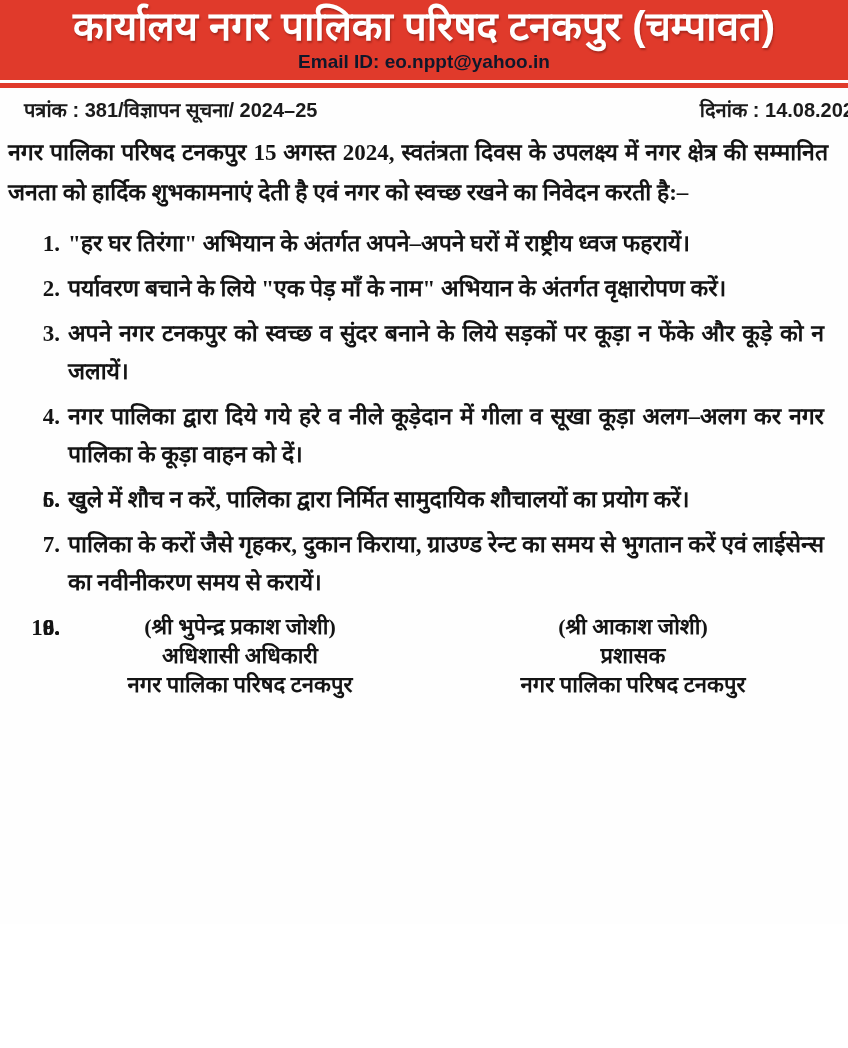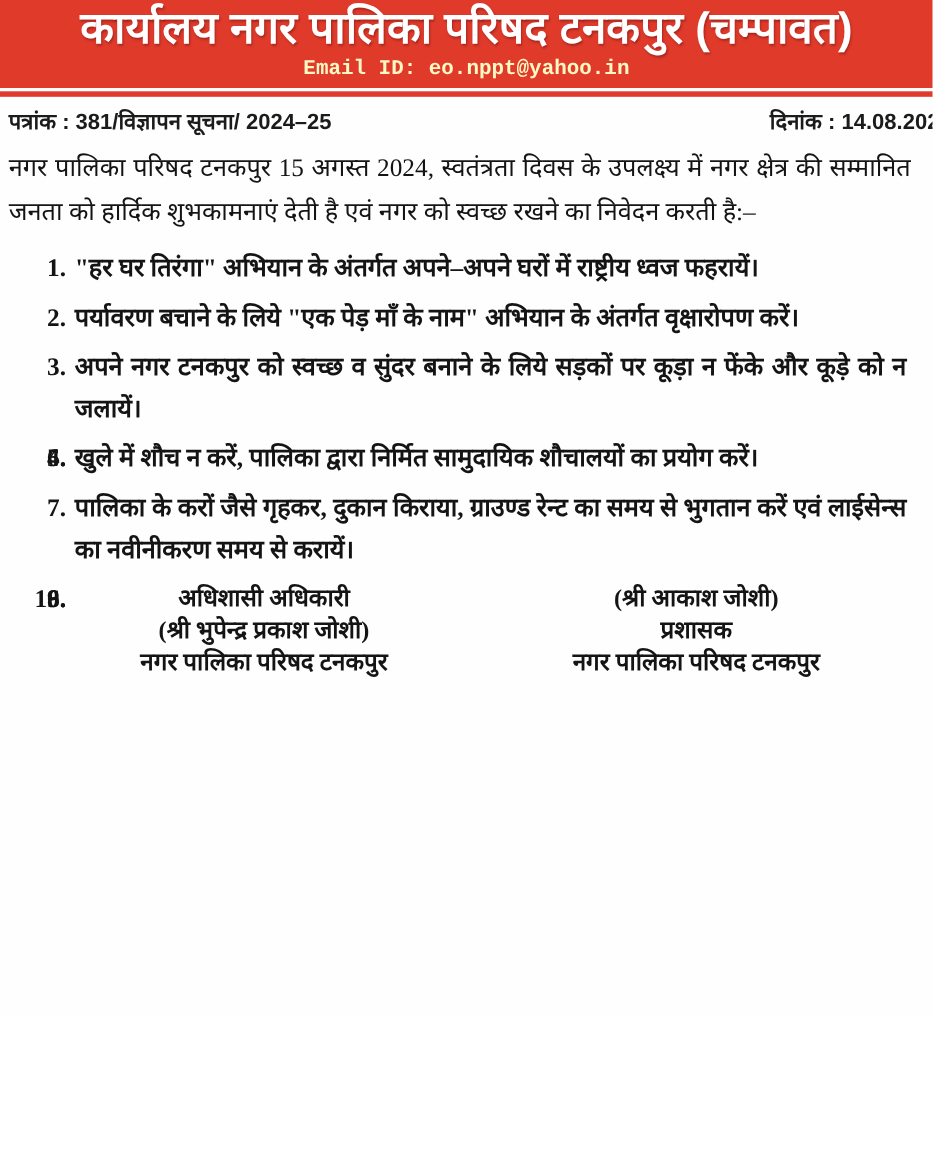--- a/index.html
+++ b/index.html
@@ -23,52 +23,52 @@
   .banner .title{
     font-family:"Liberation Sans", sans-serif;
     font-weight:700;
     font-size:40px;
     line-height:48px;
     color:#ffffff;
     white-space:nowrap;
     text-shadow:1px 2px 2px rgba(60,10,5,0.35);
   }
   .banner .email{
-    font-family:Liberation Mono, monospace;
+    font-family:Liberation Sans, sans-serif;
     font-weight:700;
     font-size:19px;
     line-height:24px;
-    color:#fef9c3;
+    color:#0f172a;
   }
   .divider{
     margin-top:3px;
     height:5px;
     background:#e03a2b;
   }
   
   .ref-row{
     display:flex;
     justify-content:space-between;
     align-items:baseline;
     margin-top:8px;
-    padding-left:8px;
+    padding-left:24px;
     overflow:hidden;
     font-family:"Liberation Sans", sans-serif;
     font-weight:700;
     font-size:20px;
     color:#1b1b1b;
   }
   .ref-row .date{
     white-space:nowrap;
     margin-right:-6px; 
   }
   
   .intro{
     margin:10px 20px 0 8px;
-    font-weight:400;
+    font-weight:700;
     font-size:23px;
     line-height:40px;
     text-align:justify;
     color:#141414;
   }
   .list{
     margin-top:12px;
     padding-right:24px;
   }
   .item{
@@ -130,20 +130,21 @@
     <div class="item">
       <span class="no">2.</span>
       <span class="txt">पर्यावरण बचाने के लिये "एक पेड़ माँ के नाम" अभियान के अंतर्गत वृक्षारोपण करें।</span>
     </div>
     <div class="item">
       <span class="no">3.</span>
       <span class="txt">अपने नगर टनकपुर को स्वच्छ व सुंदर बनाने के लिये सड़कों पर कूड़ा न फेंके और कूड़े को न जलायें।</span>
     </div>
     <div class="item">
       <span class="no">4.</span>
+      <span class="txt">नगर पालिका द्वारा दिये गये हरे व नीले कूड़ेदान में गीला व सूखा कूड़ा अलग–अलग कर नगर पालिका के कूड़ा वाहन को दें।</span>
     </div>
     <div class="item">
       <span class="no">5.</span>
     </div>
     <div class="item">
       <span class="no">6.</span>
       <span class="txt">खुले में शौच न करें, पालिका द्वारा निर्मित सामुदायिक शौचालयों का प्रयोग करें।</span>
     </div>
     <div class="item">
       <span class="no">7.</span>
@@ -155,22 +156,22 @@
     <div class="item">
       <span class="no">9.</span>
     </div>
     <div class="item">
       <span class="no">16.</span>
     </div>
   </div>
 
   <div class="sig-row">
     <div class="sig">
+      <div>(श्री भुपेन्द्र प्रकाश जोशी)</div>
       <div>अधिशासी अधिकारी</div>
-      <div>(श्री भुपेन्द्र प्रकाश जोशी)</div>
       <div>नगर पालिका परिषद टनकपुर</div>
     </div>
     <div class="sig">
       <div>(श्री आकाश जोशी)</div>
       <div>प्रशासक</div>
       <div>नगर पालिका परिषद टनकपुर</div>
     </div>
   </div>
 
 </div>

